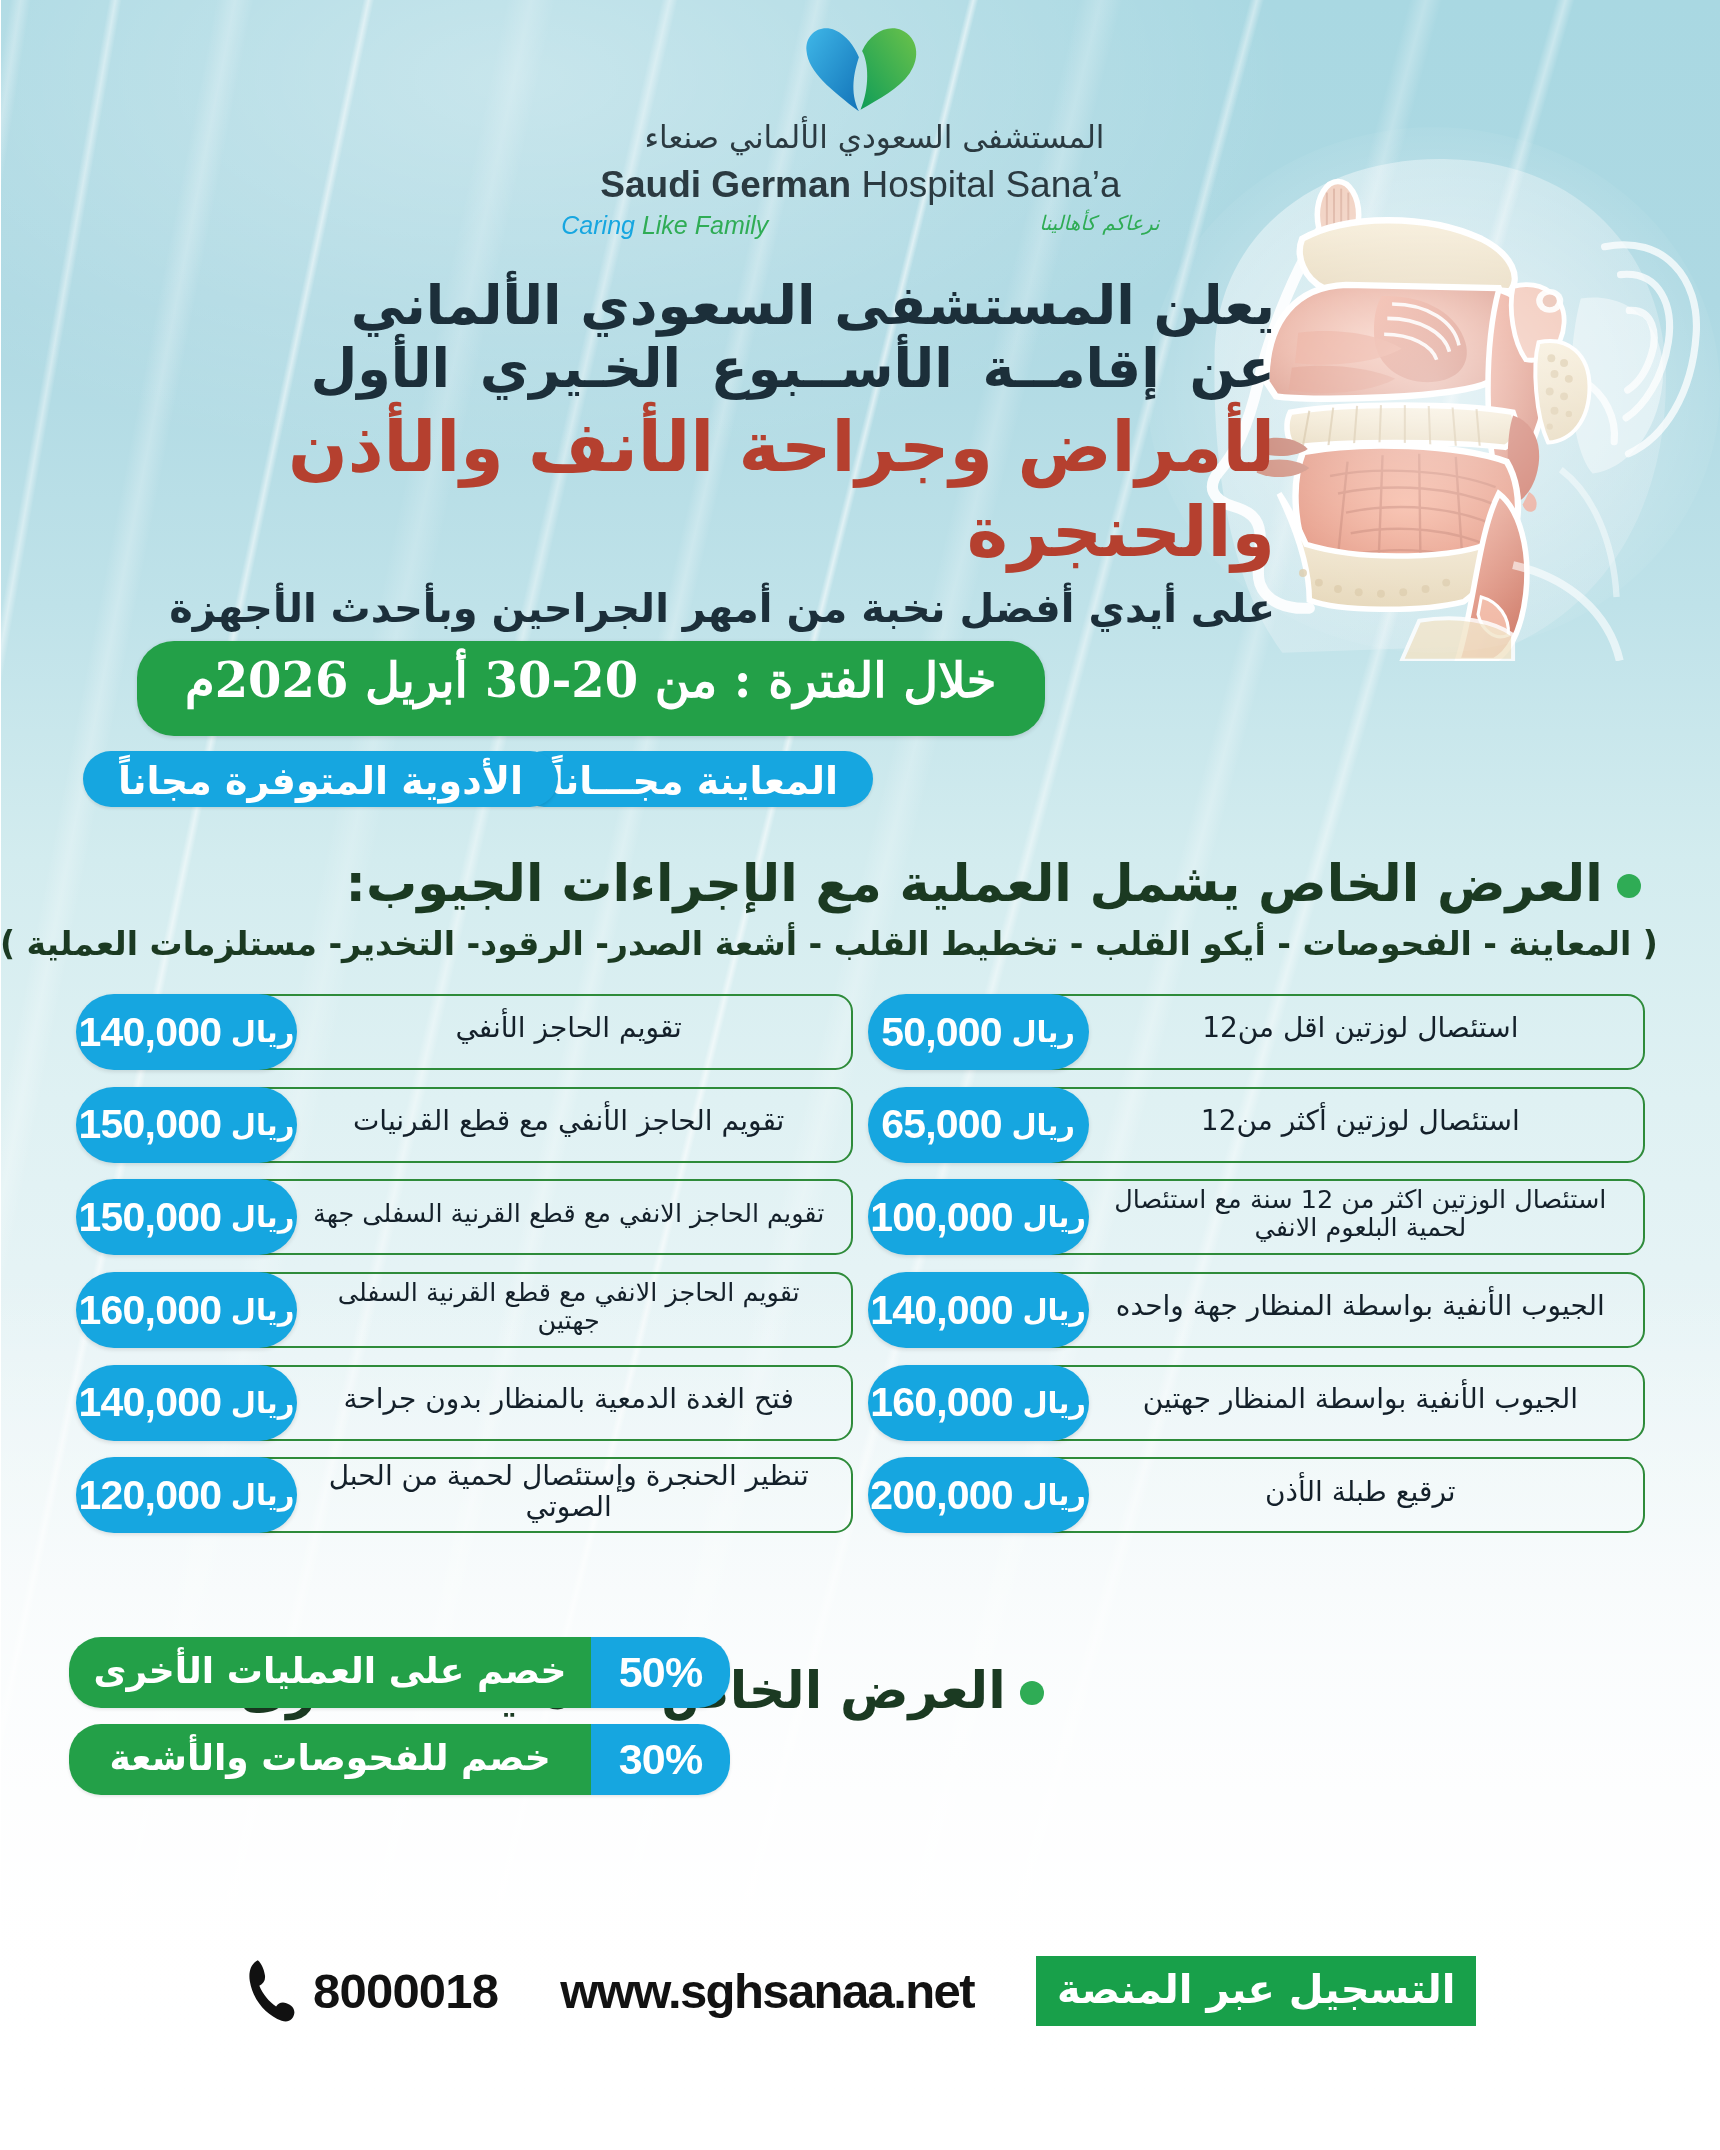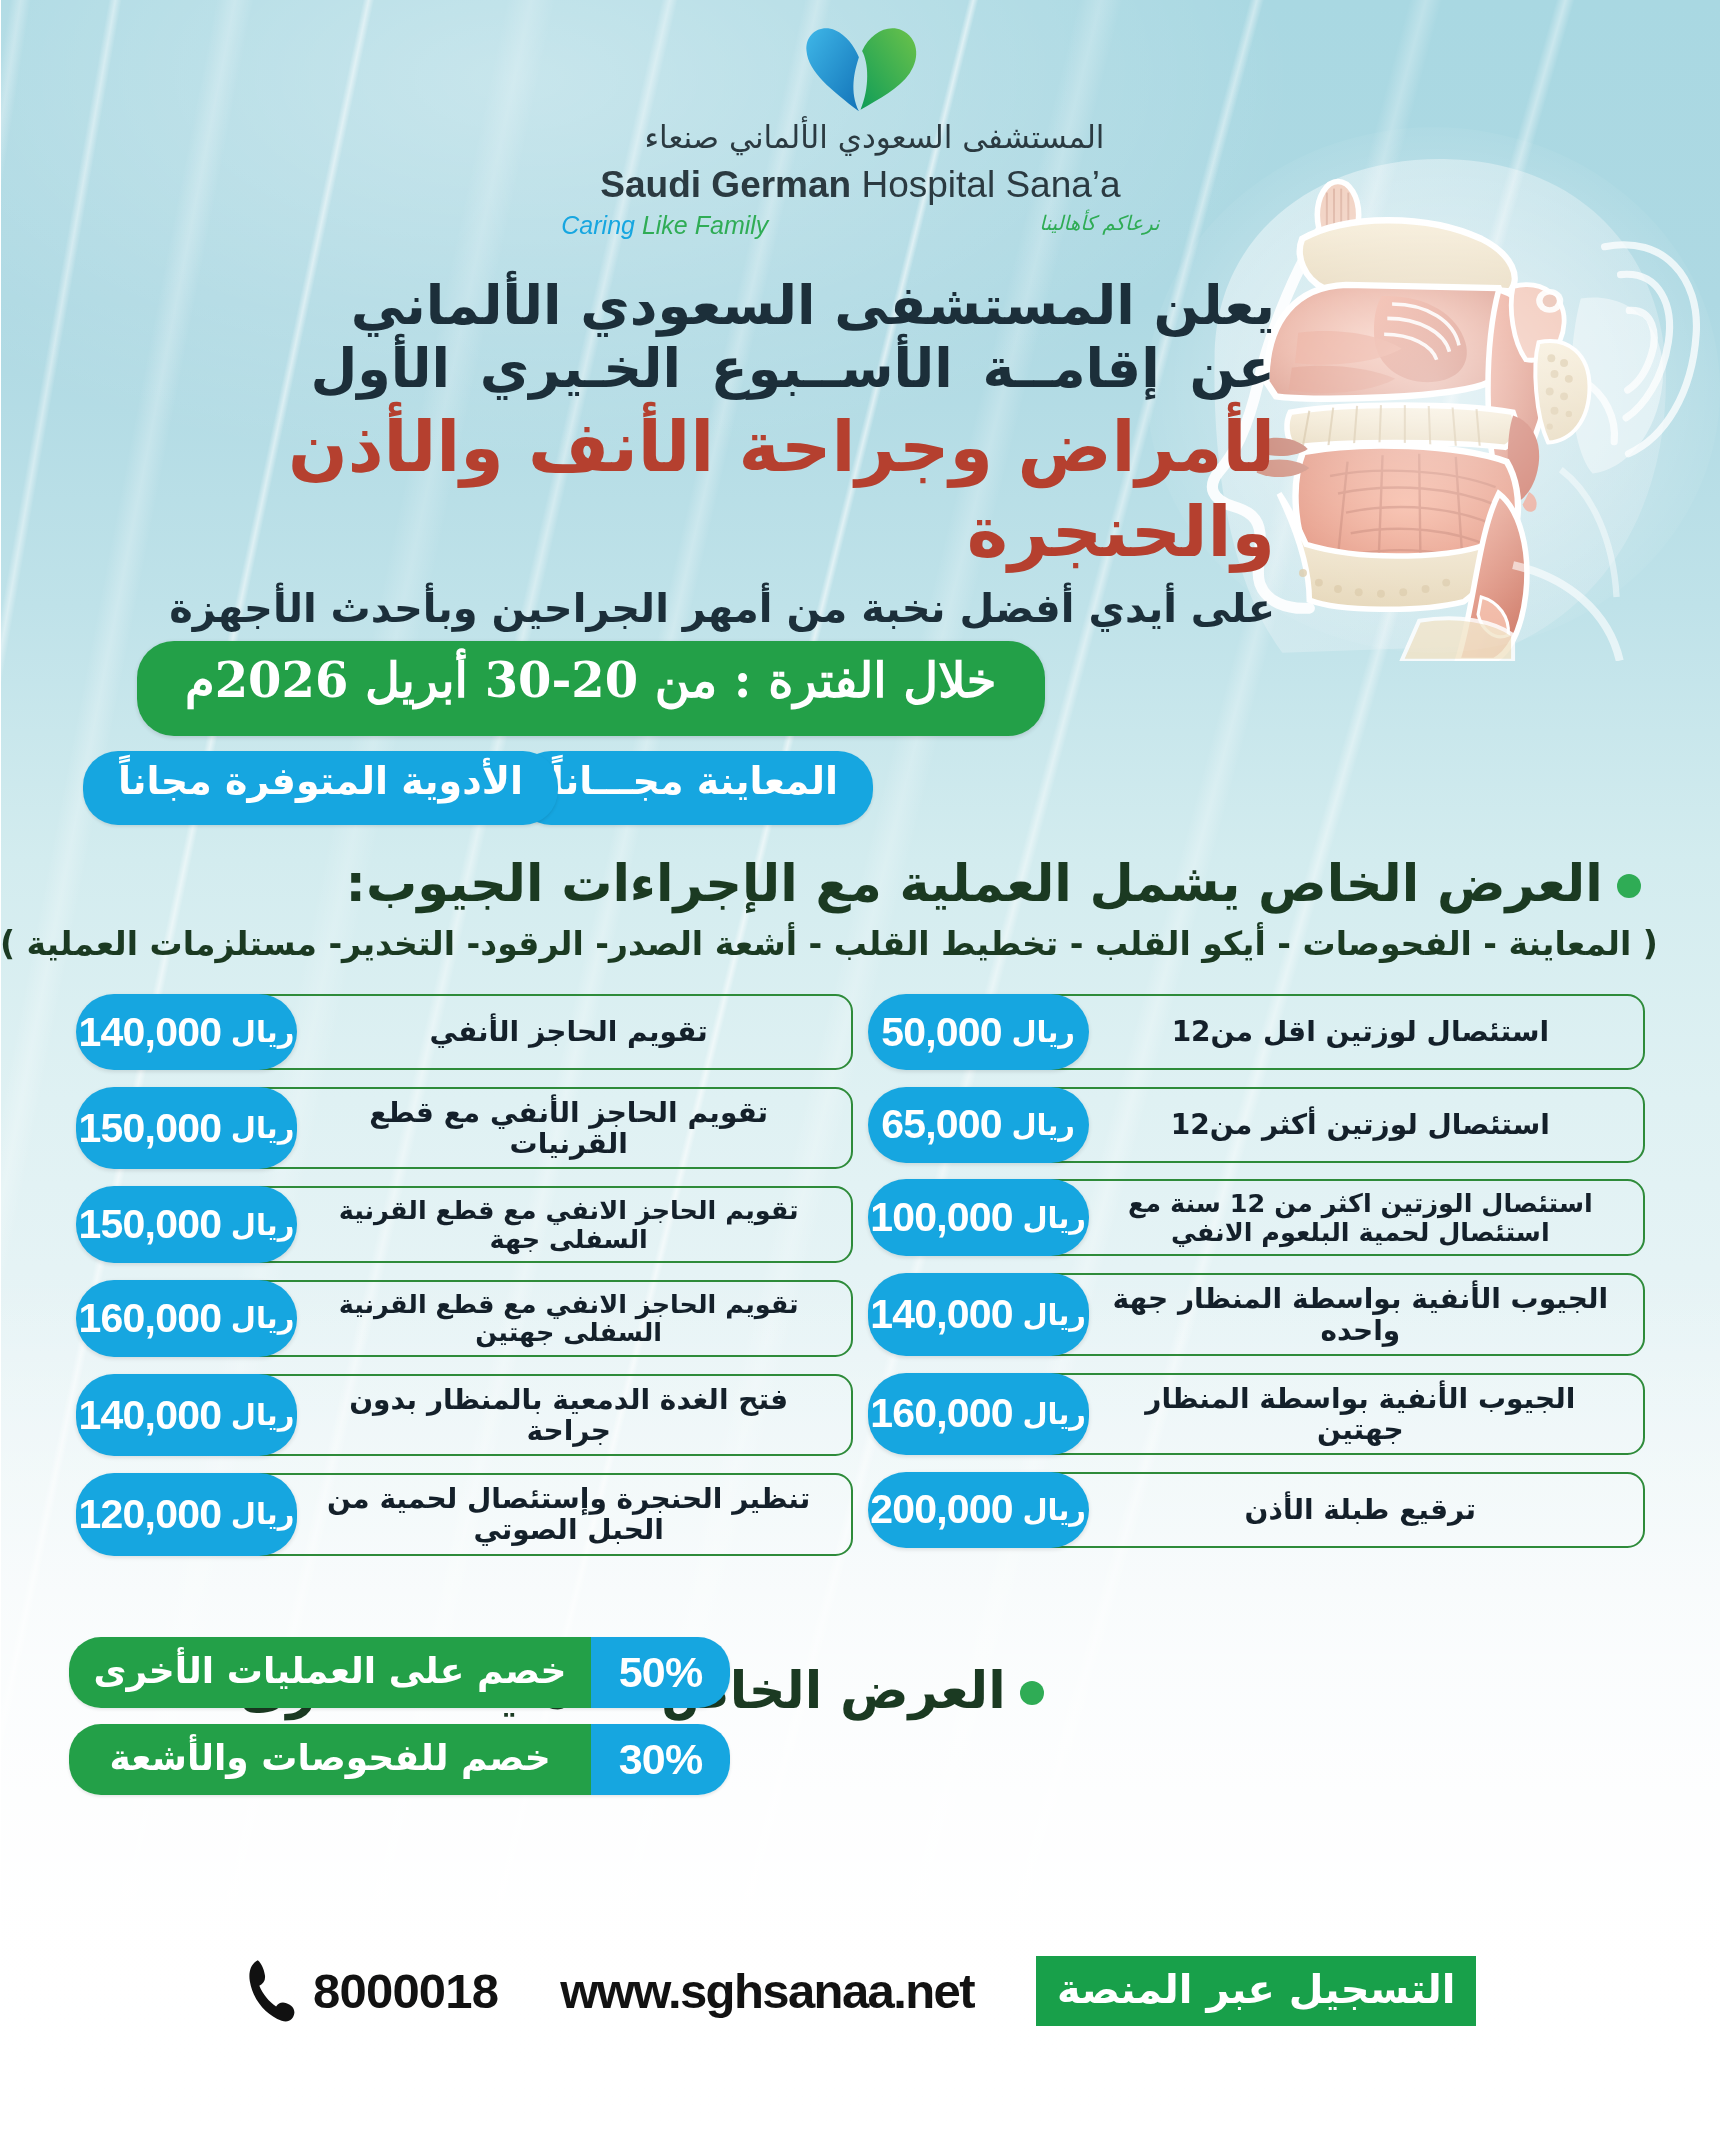--- a/index.html
+++ b/index.html
@@ -104,21 +104,21 @@
     padding:11px 48px 28px;
     font-family:"DejaVu Serif", serif; font-weight:700;
     font-size:48px; direction:rtl; white-space:nowrap;
     box-shadow:0 1.6px 4px rgba(0,0,0,.12);
   }
 
   
   .free-row { position:absolute; top:751px; left:0; width:1721px; }
   .free-badge {
     position:absolute; background:#16a6e0; color:#fff;
-    border-radius:35px; padding:8px 35px 22px;
+    border-radius:35px; padding:8px 35px 4px;
     font-family:"DejaVu Sans", sans-serif; font-weight:700;
     font-size:38px; direction:rtl; white-space:nowrap;
     box-shadow:0 1.6px 3.2px rgba(0,0,0,.10);
   }
   .free-1 { right:848px; }
   .free-2 { right:1163px; }
 
   
   .offer-head {
     position:absolute; top:854px; left:0; width:1721px;
@@ -150,22 +150,22 @@
   .price-row-inner {
     display:flex; flex-direction:row; align-items:stretch; width:100%;
     min-height:76px;
   }
   .proc-name {
     flex:1 1 auto;
     border:2.4px solid #2e8b3a;
     border-radius:17.5px;
     display:flex; align-items:center; justify-content:center;
     text-align:center;
-    padding:8px 21px 8px 104px;
-    font-family:"DejaVu Sans", sans-serif; font-weight:700;
+    padding:0 21px 8px 104px;
+    font-family:"DejaVu Sans", sans-serif; font-weight:400;
     font-size:28px; color:#14202a; line-height:1.12;
     letter-spacing:-0.8px;
     background:transparent;
   }
   .price-pill {
     flex:none; width:221px;
     margin-right:-96px; z-index:3;
     background:#16a6e0; color:#fff;
     border-radius:38px;
     display:flex; align-items:center; justify-content:center;

